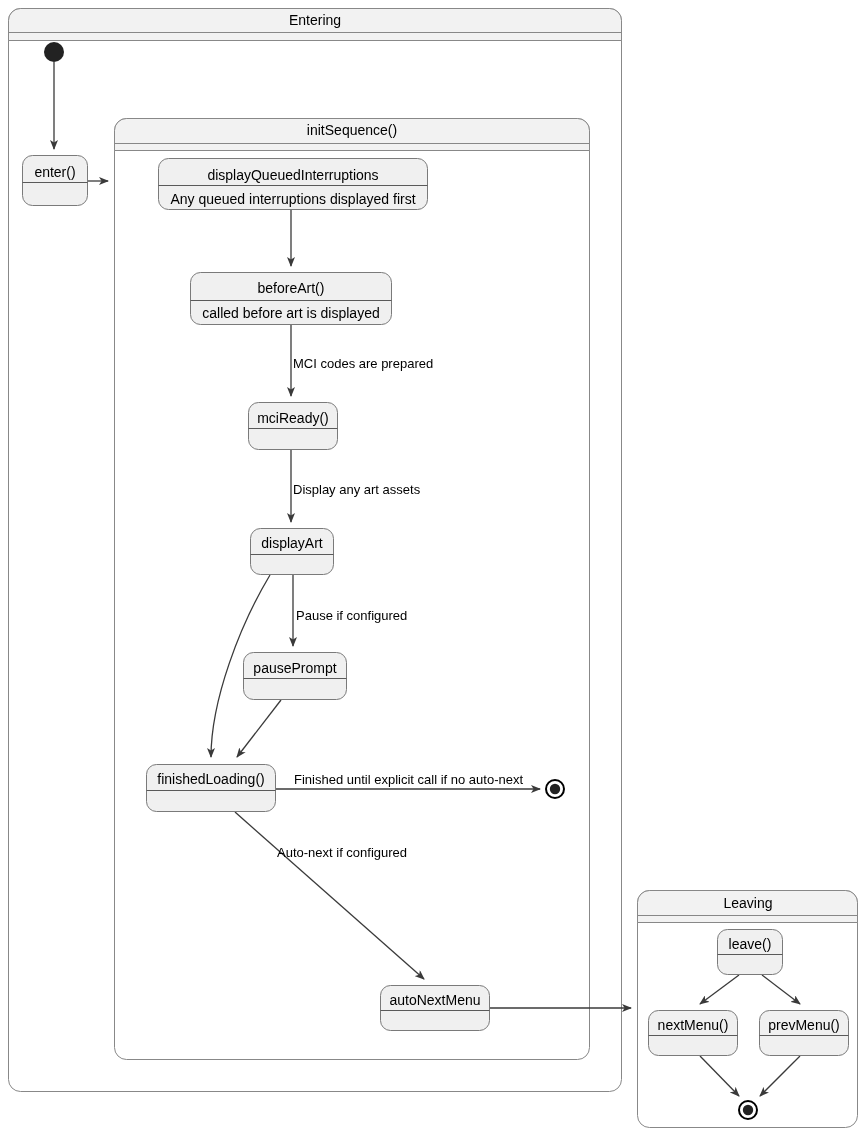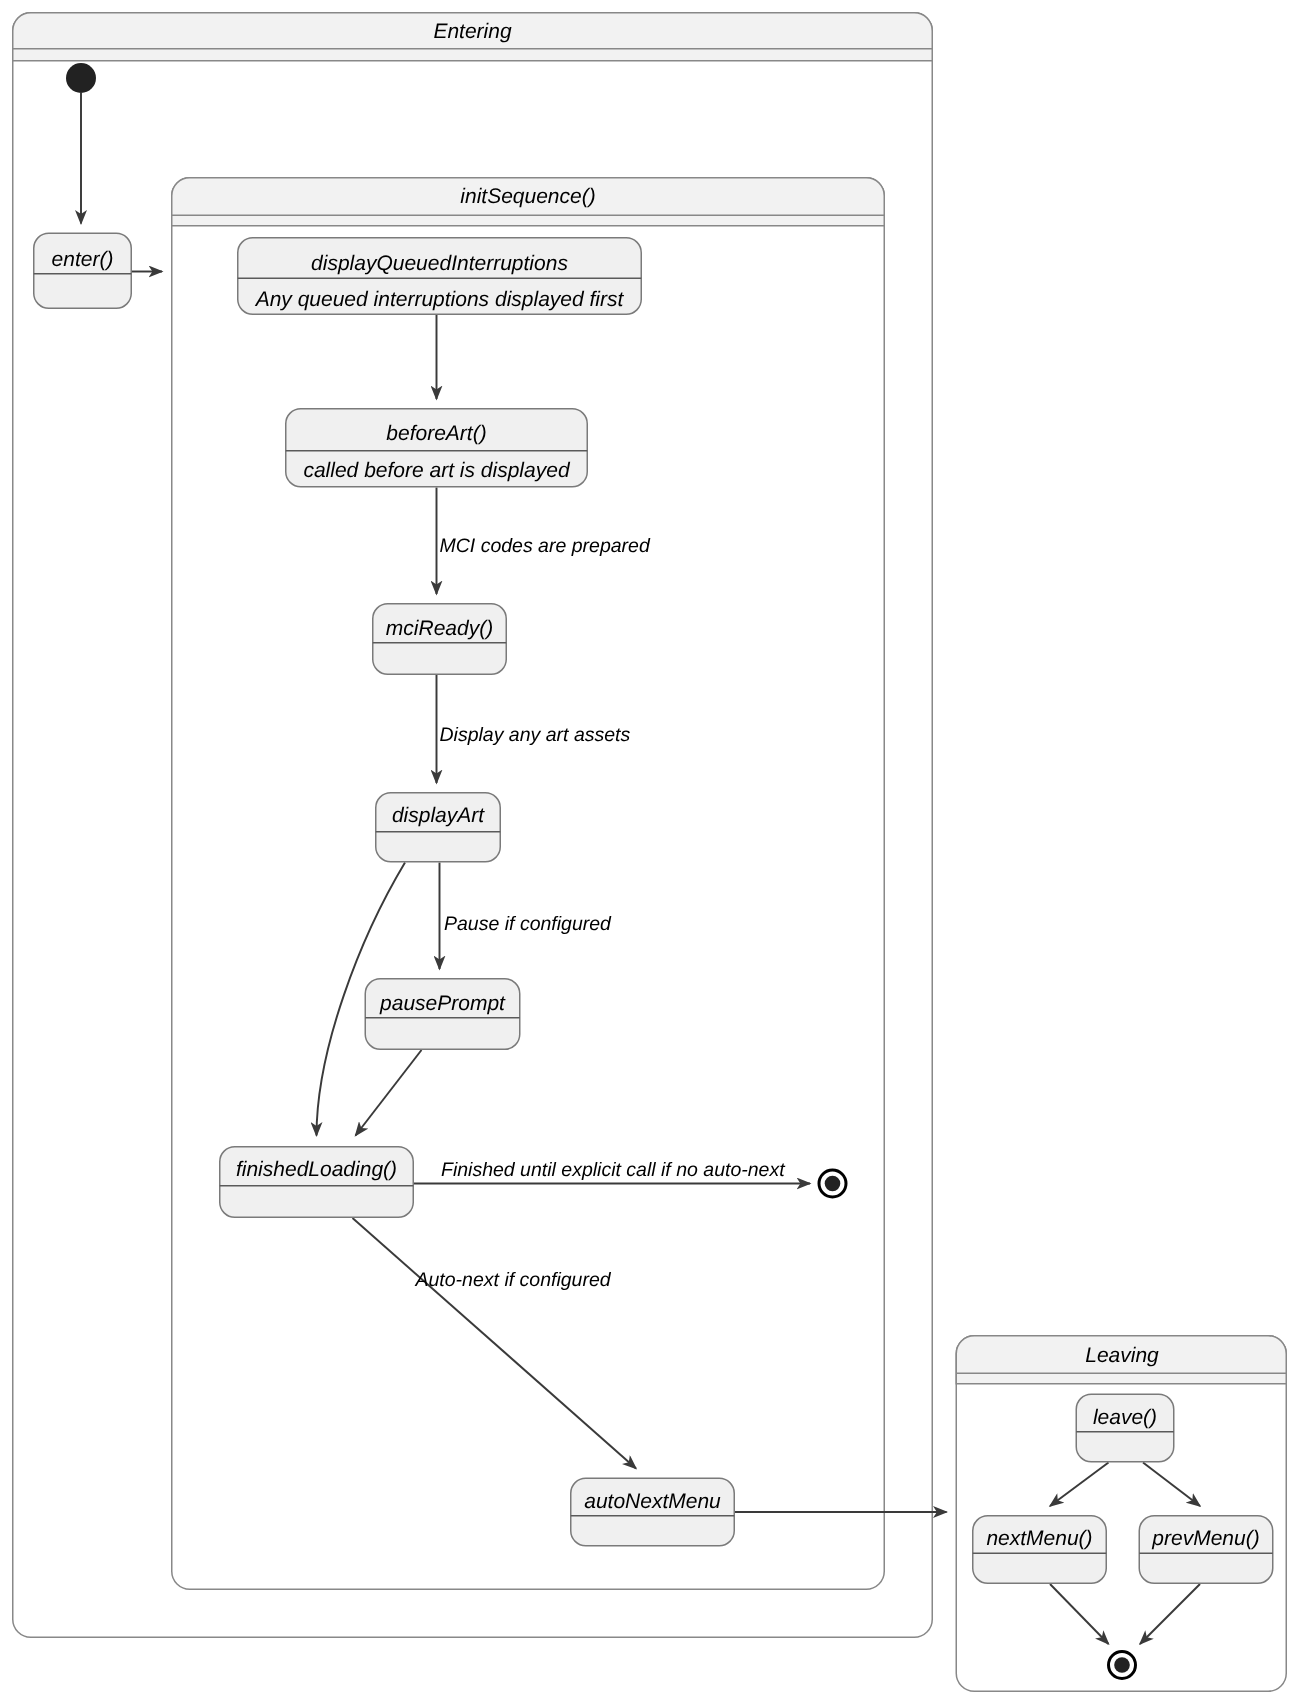--- a/index.html
+++ b/index.html
@@ -13,21 +13,20 @@
     font-family: "Liberation Sans", sans-serif;
     position: relative;
     overflow: hidden;
   }
   #diagram-root {
     position: absolute;
     left: 0;
     top: 0;
     width: 802px;
     height: 1136px;
-    font-style: italic;
   }
   svg.diagram-svg {
     position: absolute;
     left: 0;
     top: 0;
     width: 865px;
     height: 1136px;
   }
   .comp-title, .state-name, .state-desc, .edge-label {
     font-family: "Liberation Sans", sans-serif;

